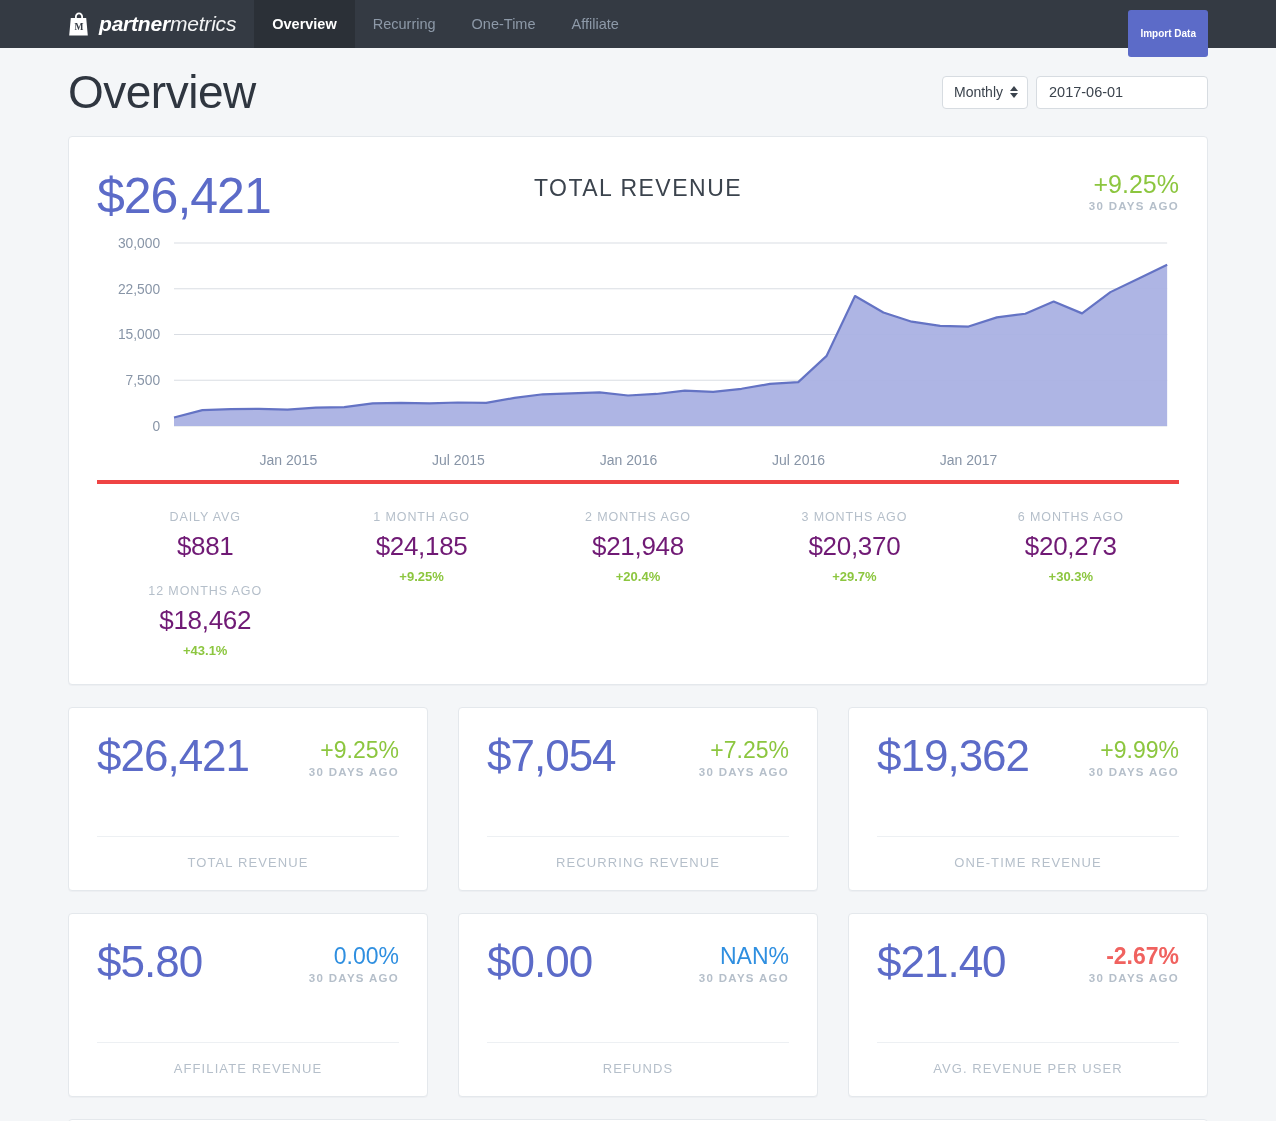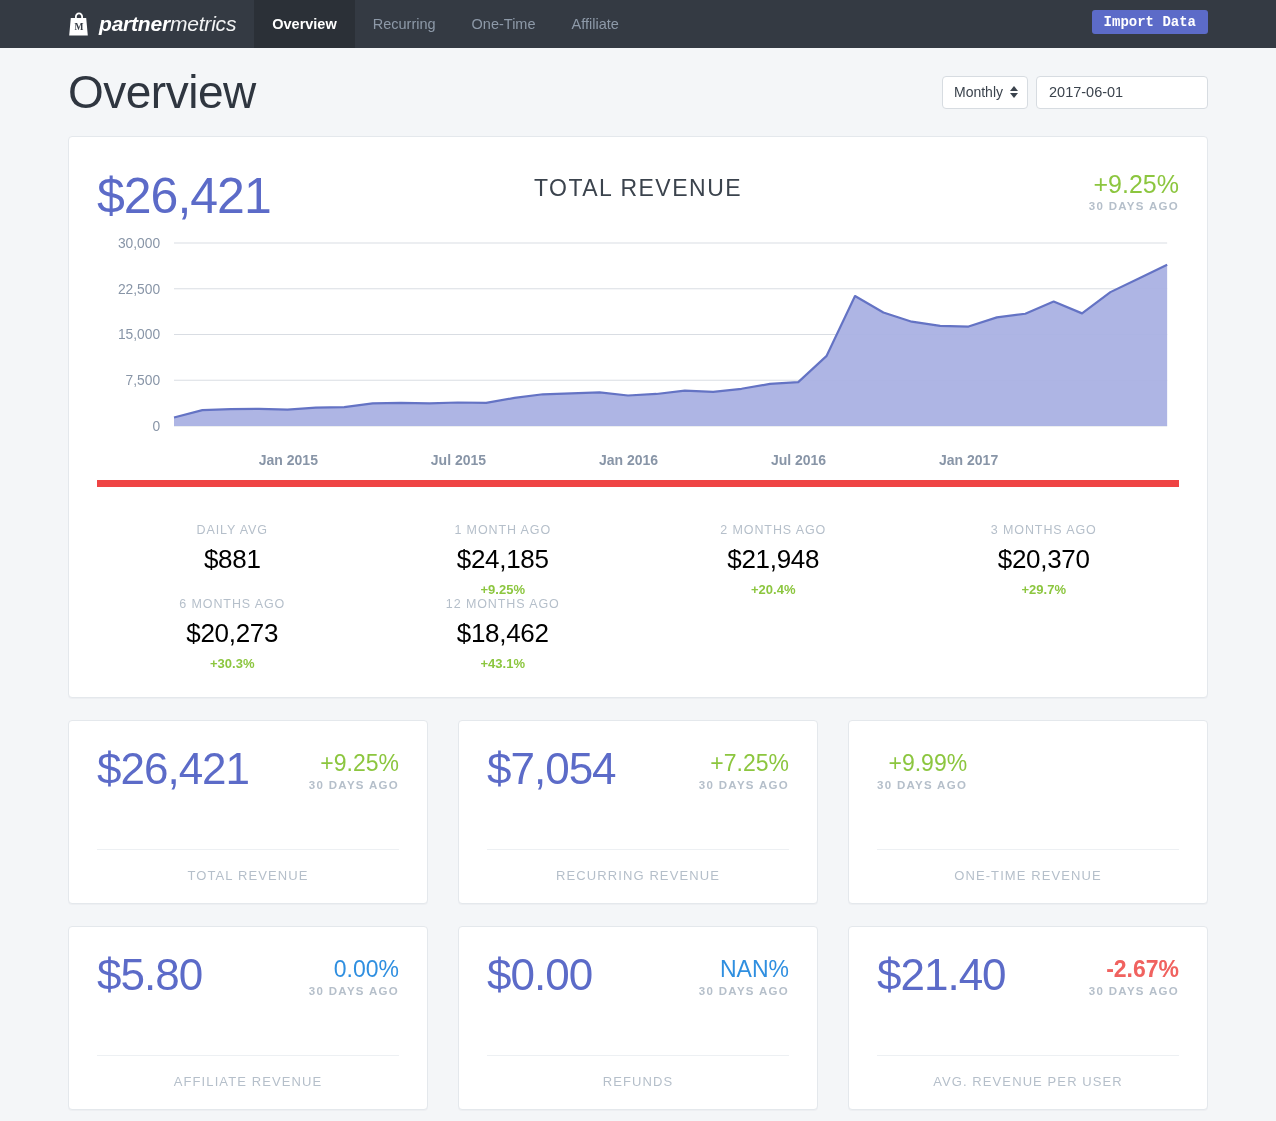--- a/index.html
+++ b/index.html
@@ -56,25 +56,25 @@
   }
 
   .import-btn {
     position: absolute;
     right: 68px;
     top: 10px;
     background: #5c6bc8;
     color: #fff;
     border: none;
     border-radius: 3px;
-    font-size: 14px;
+    font-size: 10px;
     font-weight: bold;
-    padding: 4px 12px;
+    padding: 18px 12px;
     cursor: pointer;
-    font-family: Liberation Mono, monospace;
+    font-family: Liberation Sans, sans-serif;
   }
 
   
   .page { padding: 0 68px; }
 
   .page-head {
     display: flex;
     align-items: center;
     justify-content: space-between;
     height: 88px;
@@ -184,39 +184,38 @@
     margin-left: 78px;
     margin-right: 12px;
   }
   .x-axis span {
     position: absolute;
     top: 2px;
     transform: translateX(-50%);
     font-size: 14px;
     color: #8895a7;
     white-space: nowrap;
-    font-weight: bold;
   }
 
   .stats-row {
     display: grid;
-    grid-template-columns: repeat(4, 1fr);
-    border-top: 7px solid #ef4444;
-    padding: 36px 0 26px;
+    grid-template-columns: repeat(5, 1fr);
+    border-top: 4px solid #ef4444;
+    padding: 26px 0 26px;
   }
   .stat { text-align: center; }
   .stat-label {
     font-size: 12.5px;
     color: #b5bfca;
     letter-spacing: 0.9px;
     margin-bottom: 7px;
   }
   .stat-value {
     font-size: 26px;
-    color: #000000;
+    color: #701a75;
     font-weight: normal;
     letter-spacing: -0.3px;
   }
   .stat-delta {
     font-size: 13px;
     color: #8cc63f;
     font-weight: bold;
     margin-top: 7px;
     height: 15px;
   }
@@ -387,20 +386,21 @@
         <div class="metric-right">
           <div class="metric-pct">+7.25%</div>
           <div class="metric-ago">30 DAYS AGO</div>
         </div>
       </div>
       <div class="metric-foot">RECURRING REVENUE</div>
     </div>
 
     <div class="card metric-card">
       <div class="metric-top">
+        <div class="metric-value">$19,362</div>
         <div class="metric-right">
           <div class="metric-pct">+9.99%</div>
           <div class="metric-ago">30 DAYS AGO</div>
         </div>
       </div>
       <div class="metric-foot">ONE-TIME REVENUE</div>
     </div>
   </div>
 
   <div class="metrics">

